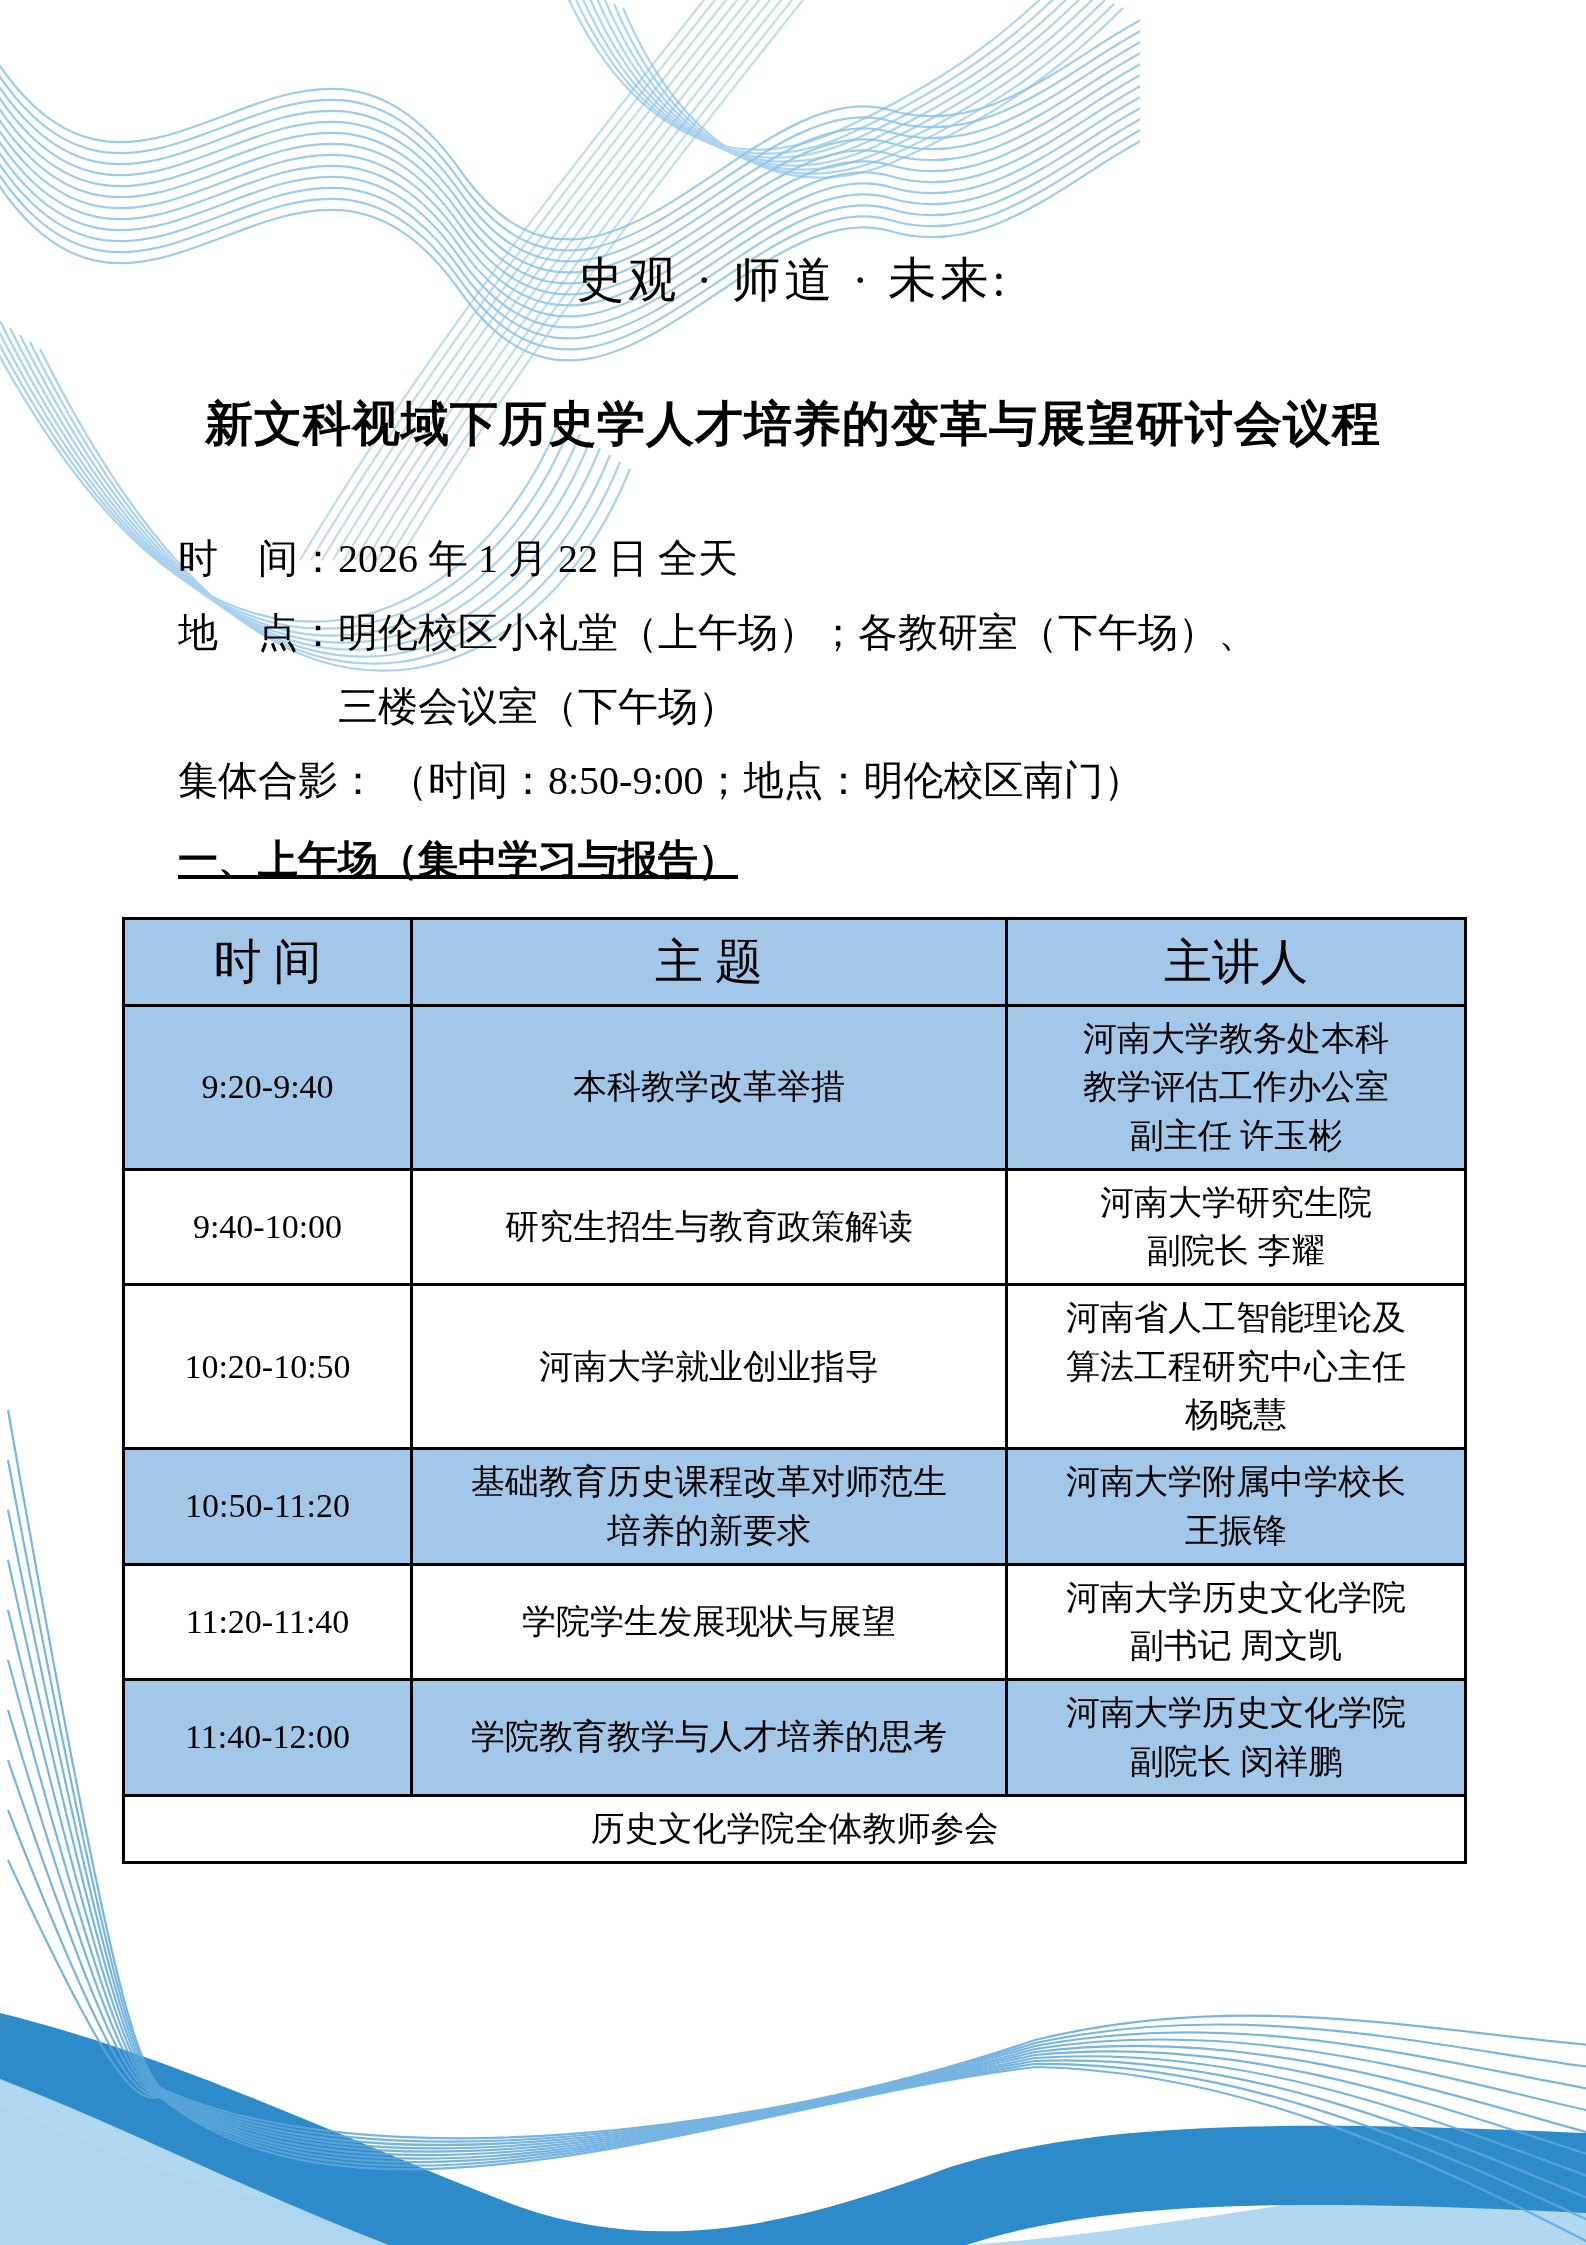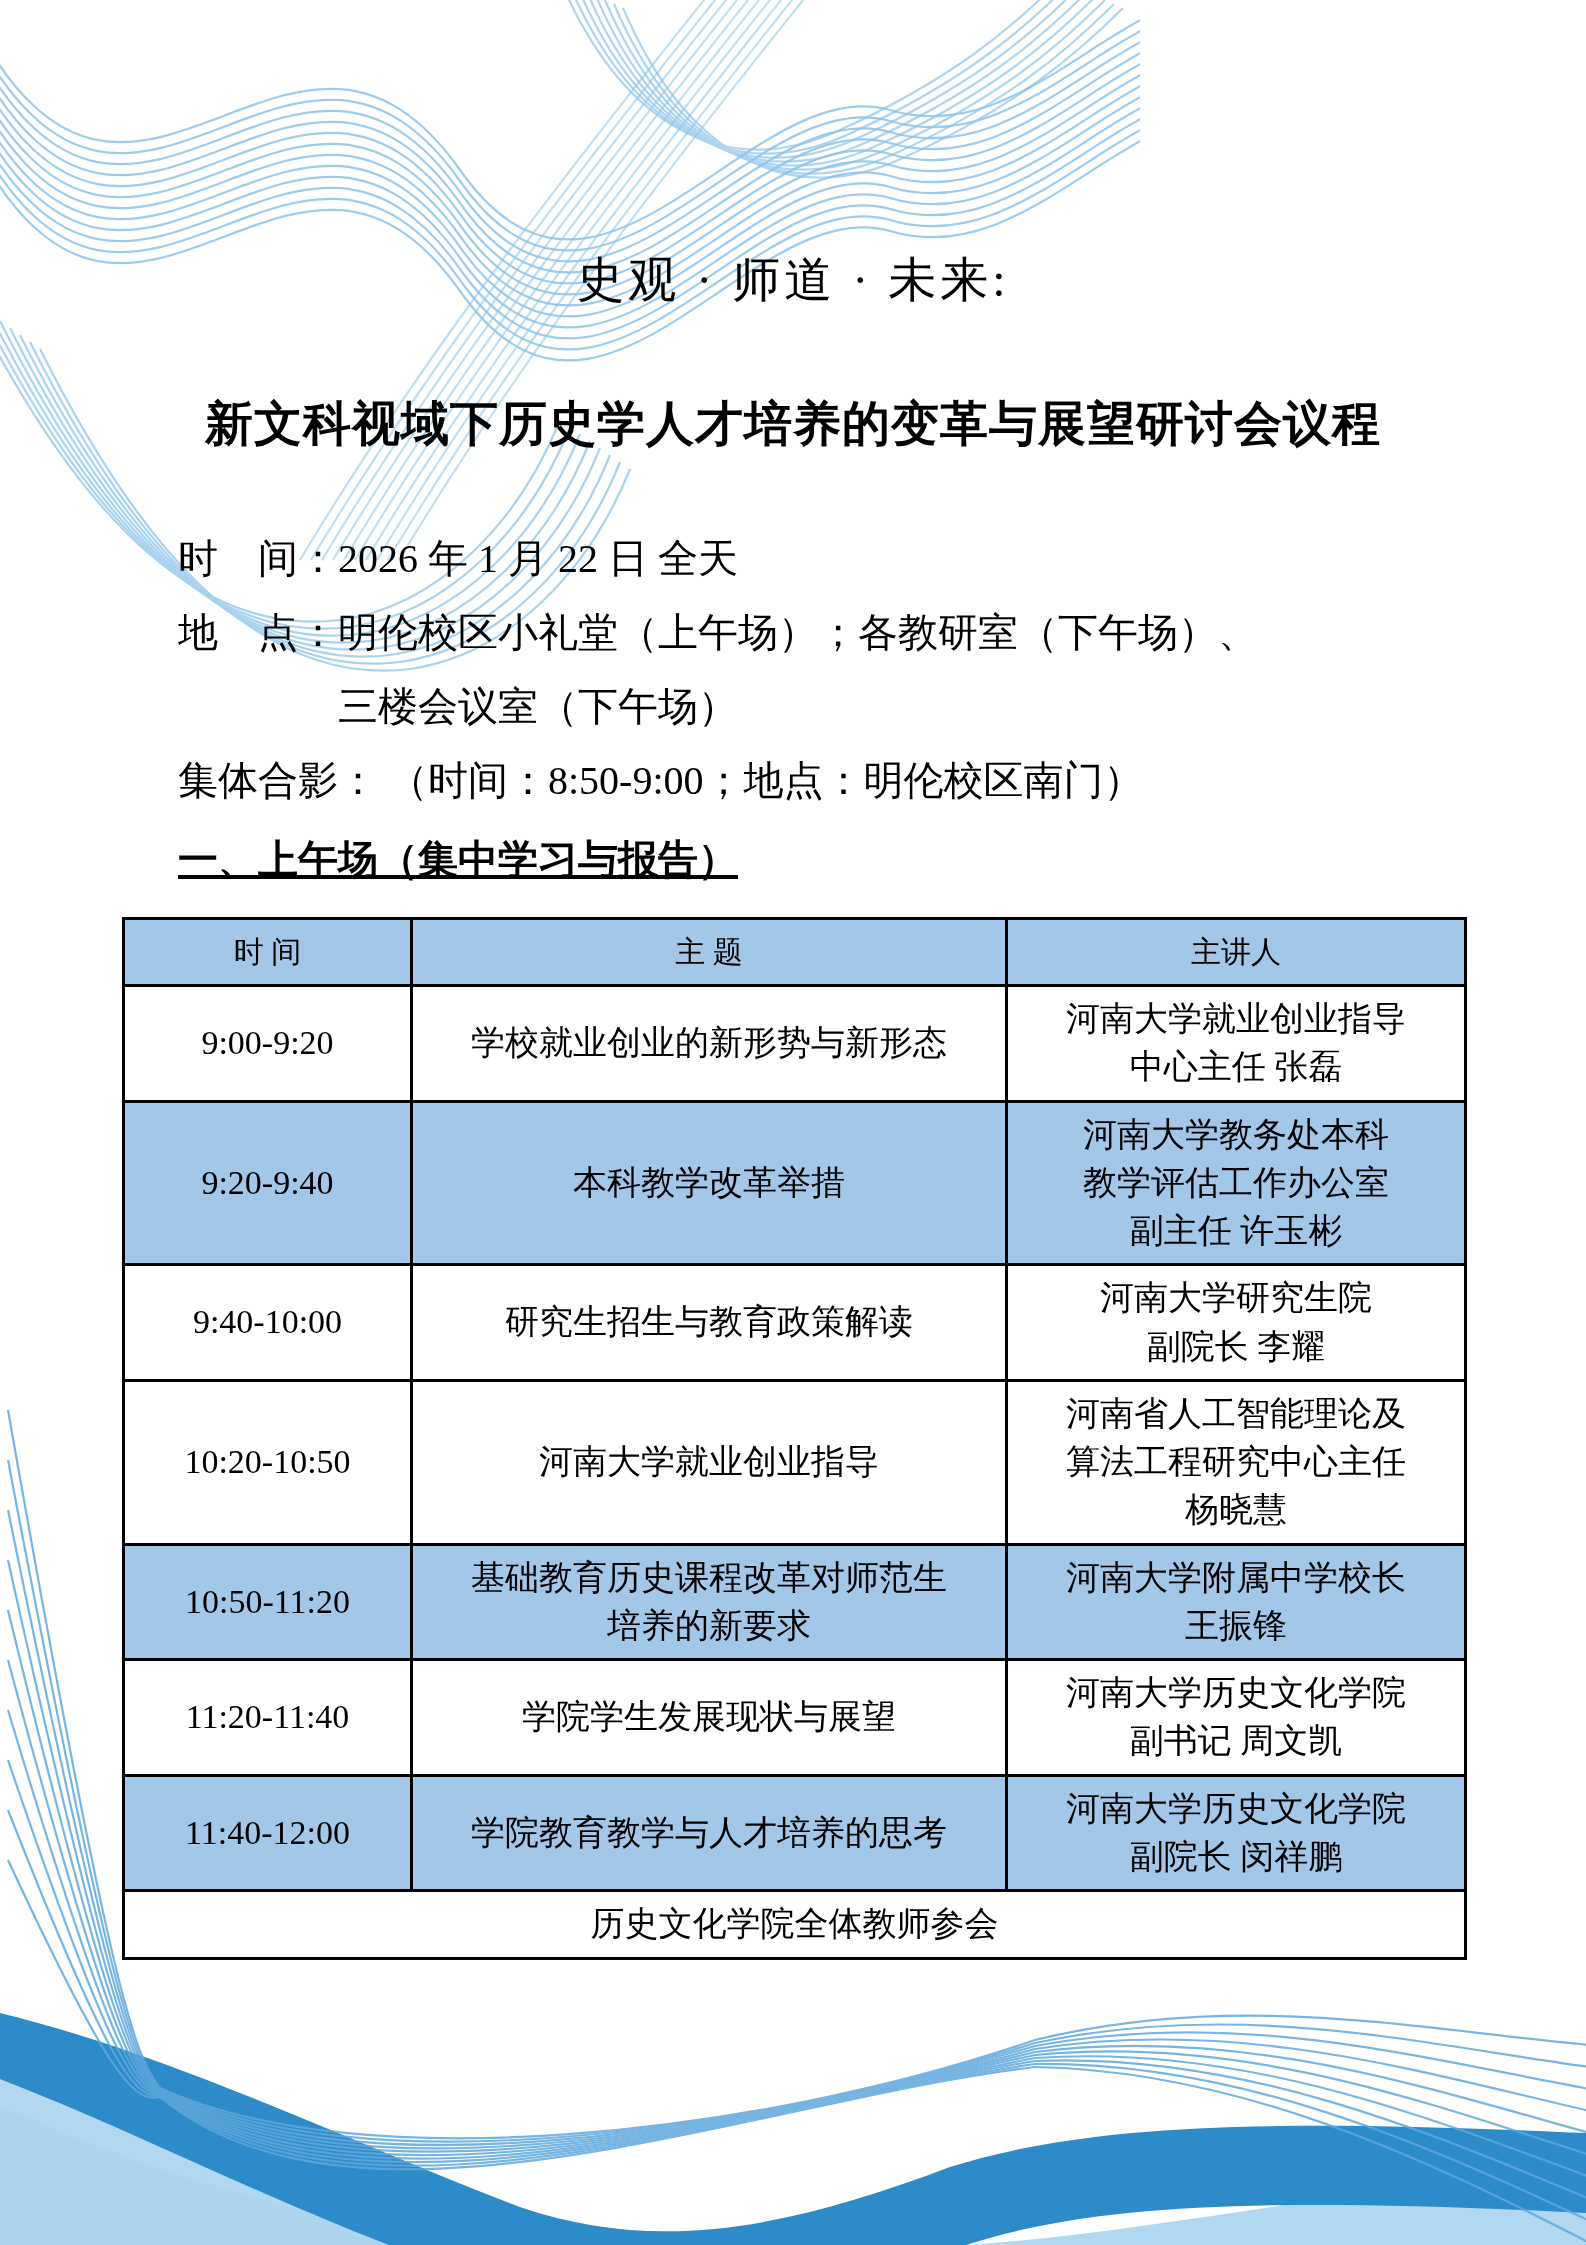--- a/index.html
+++ b/index.html
@@ -36,21 +36,21 @@
   table.agenda {
     border-collapse:collapse; table-layout:fixed;
     margin:30px 0 0 122px; width:1342px; background:#ffffff;
   }
   table.agenda th, table.agenda td {
     border:3px solid #000; text-align:center; vertical-align:middle;
     font-size:34px; line-height:1.42; padding:8px 6px;
     white-space:pre-line; overflow:hidden;
   }
   table.agenda th {
-    background:#A3C7E8; font-weight:normal; font-size:30px; height:48px;
+    background:#A3C7E8; font-weight:normal; font-size:48px; height:48px;
   }
   table.agenda tr.shaded td { background:#A3C7E8; }
   table.agenda td.footer-cell { height:48px; }
 </style>
 </head>
 <body>
 
 <svg class="deco deco-top" width="1140" height="700" viewBox="0 0 1140 700">
   <defs>
     <path id="pA" d="M-30,15 C130,330 290,-70 460,170 C600,370 750,70 890,110 C990,140 1070,55 1150,15" fill="none"></path>
@@ -149,26 +149,20 @@
         <col style="width:459px">
     </colgroup>
     <thead>
       <tr>
           <th>时  间</th>
           <th>主  题</th>
           <th>主讲人</th>
         </tr>
     </thead>
     <tbody>
-        <tr>
-          <td class="cell-time">9:00-9:20</td>
-          <td class="cell-topic">学校就业创业的新形势与新形态</td>
-          <td class="cell-speaker">河南大学就业创业指导
-中心主任 张磊</td>
-        </tr>
         <tr class="shaded">
           <td class="cell-time">9:20-9:40</td>
           <td class="cell-topic">本科教学改革举措</td>
           <td class="cell-speaker">河南大学教务处本科
 教学评估工作办公室
 副主任 许玉彬</td>
         </tr>
         <tr>
           <td class="cell-time">9:40-10:00</td>
           <td class="cell-topic">研究生招生与教育政策解读</td>

